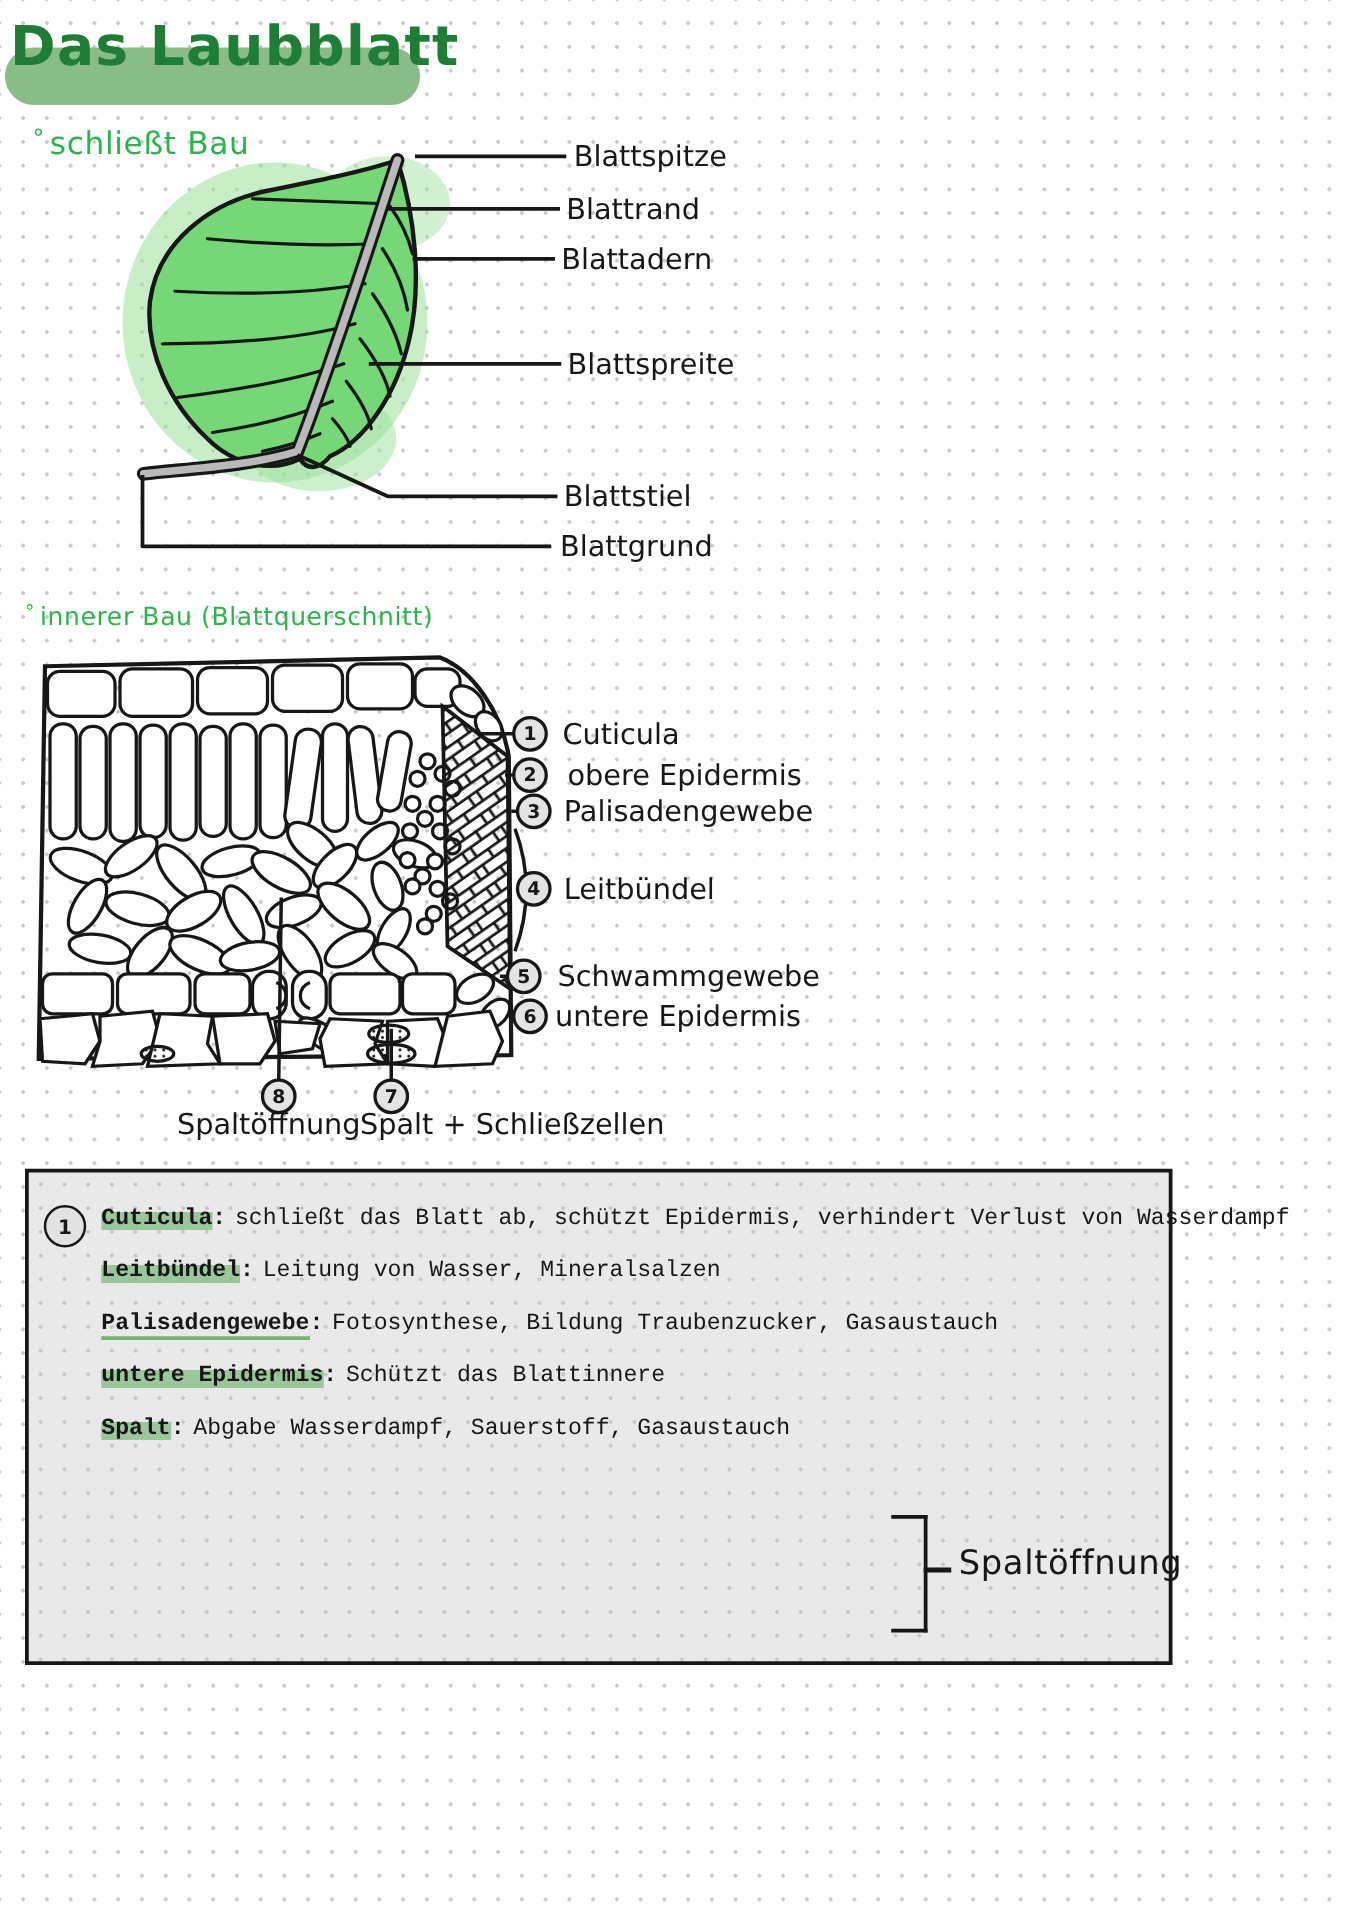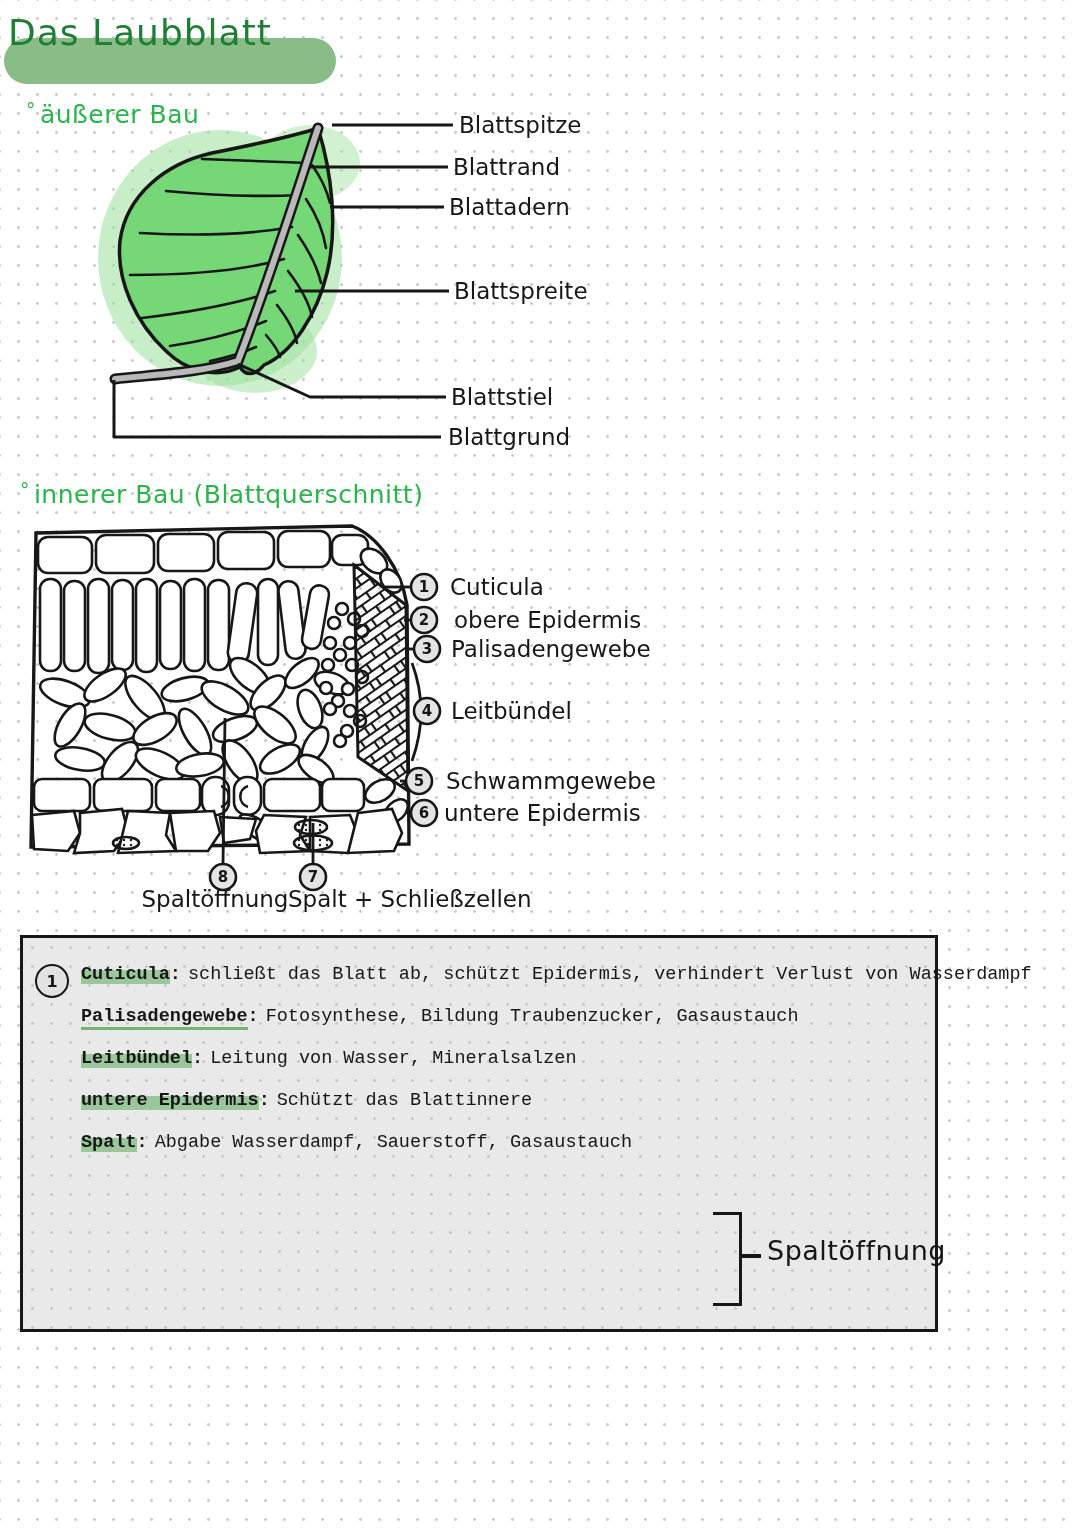--- a/index.html
+++ b/index.html
@@ -7,27 +7,27 @@
     position:relative;width:1080px;height:1528px;overflow:hidden;
     background-color:#ffffff;
     background-image:radial-gradient(circle,#c9c9c9 1.3px,transparent 1.5px);
     background-size:19px 19px;background-position:9px 9px;
     font-family:"DejaVu Sans",sans-serif;color:#171717;
   }
   
   .title-wrap{position:absolute;left:8px;top:12px;}
   .title-hl{position:absolute;left:-4px;top:26px;width:332px;height:46px;
     background:#8abc88;border-radius:23px;}
-  .page-title{position:relative;margin:0;font-size:36px;font-weight:400;
+  .page-title{position:relative;margin:0;font-size:44px;font-weight:700;
     color:#1e7e35;letter-spacing:1px;}
   
   .sec{position:absolute;color:#2cb44c;font-weight:500;letter-spacing:.5px;}
   .sec .bullet{font-size:.75em;vertical-align:6px;margin-right:4px;}
   .sec1{left:26px;top:100px;font-size:25px;}
-  .sec2{left:20px;top:480px;font-size:25px;}
+  .sec2{left:20px;top:480px;font-size:20px;}
   
   .fig{position:absolute;}
   .hand{font-family:"DejaVu Sans",sans-serif;font-size:23px;fill:#171717;}
   .num{font-size:15px;font-weight:700;fill:#171717;text-anchor:middle;}
   
   .notes-box{position:absolute;left:20px;top:935px;width:918px;height:397px;
     box-sizing:border-box;border:3.5px solid #171717;
     background-color:#e9e9e9;
     background-image:radial-gradient(circle,#c6c6c6 1.3px,transparent 1.5px);
     background-size:19px 19px;
@@ -52,21 +52,21 @@
 <body>
 
 <div class="page">
 
   <div class="title-wrap">
     <div class="title-hl"></div>
     <h1 class="page-title">Das Laubblatt</h1>
   </div>
 
   <div class="sec sec1">
-    <span class="bullet">°</span><span>äußerer Bau</span>
+    <span class="bullet">°</span><span>schließt Bau</span>
   </div>
 
   <svg class="fig" style="left:70px;top:103px;" width="560" height="365" viewBox="0 0 560 365">
 
     <g>
       <ellipse cx="150" cy="155" rx="122" ry="128" fill="#9ae09a" opacity="0.55"></ellipse>
       <ellipse cx="185" cy="248" rx="62" ry="42" fill="#9ae09a" opacity="0.5"></ellipse>
       <ellipse cx="240" cy="60" rx="50" ry="38" fill="#9ae09a" opacity="0.45"></ellipse>
     </g>
 
@@ -289,24 +289,24 @@
     </g>
   </svg>
 
   <div class="notes-box">
     <div class="box-num">1</div>
 
     <div class="nrow">
       <span class="term band">Cuticula</span><span class="sep">:</span><span class="desc">schließt das Blatt ab, schützt Epidermis, verhindert Verlust  von Wasserdampf</span>
     </div>
     <div class="nrow">
+      <span class="term band">Leitbündel</span><span class="sep">:</span><span class="desc">Leitung von Wasser, Mineralsalzen</span>
+    </div>
+    <div class="nrow">
       <span class="term uline">Palisadengewebe</span><span class="sep">:</span><span class="desc">Fotosynthese, Bildung Traubenzucker, Gasaustauch</span>
-    </div>
-    <div class="nrow">
-      <span class="term band">Leitbündel</span><span class="sep">:</span><span class="desc">Leitung von Wasser, Mineralsalzen</span>
     </div>
     <div class="nrow">
       <span class="term band">untere Epidermis</span><span class="sep">:</span><span class="desc">Schützt das Blattinnere</span>
     </div>
     <div class="nrow">
       <span class="term band">Spalt</span><span class="sep">:</span><span class="desc">Abgabe Wasserdampf, Sauerstoff, Gasaustauch</span>
     </div>
 
     <div class="bracket"></div>
     <div class="bracket-dash"></div>

